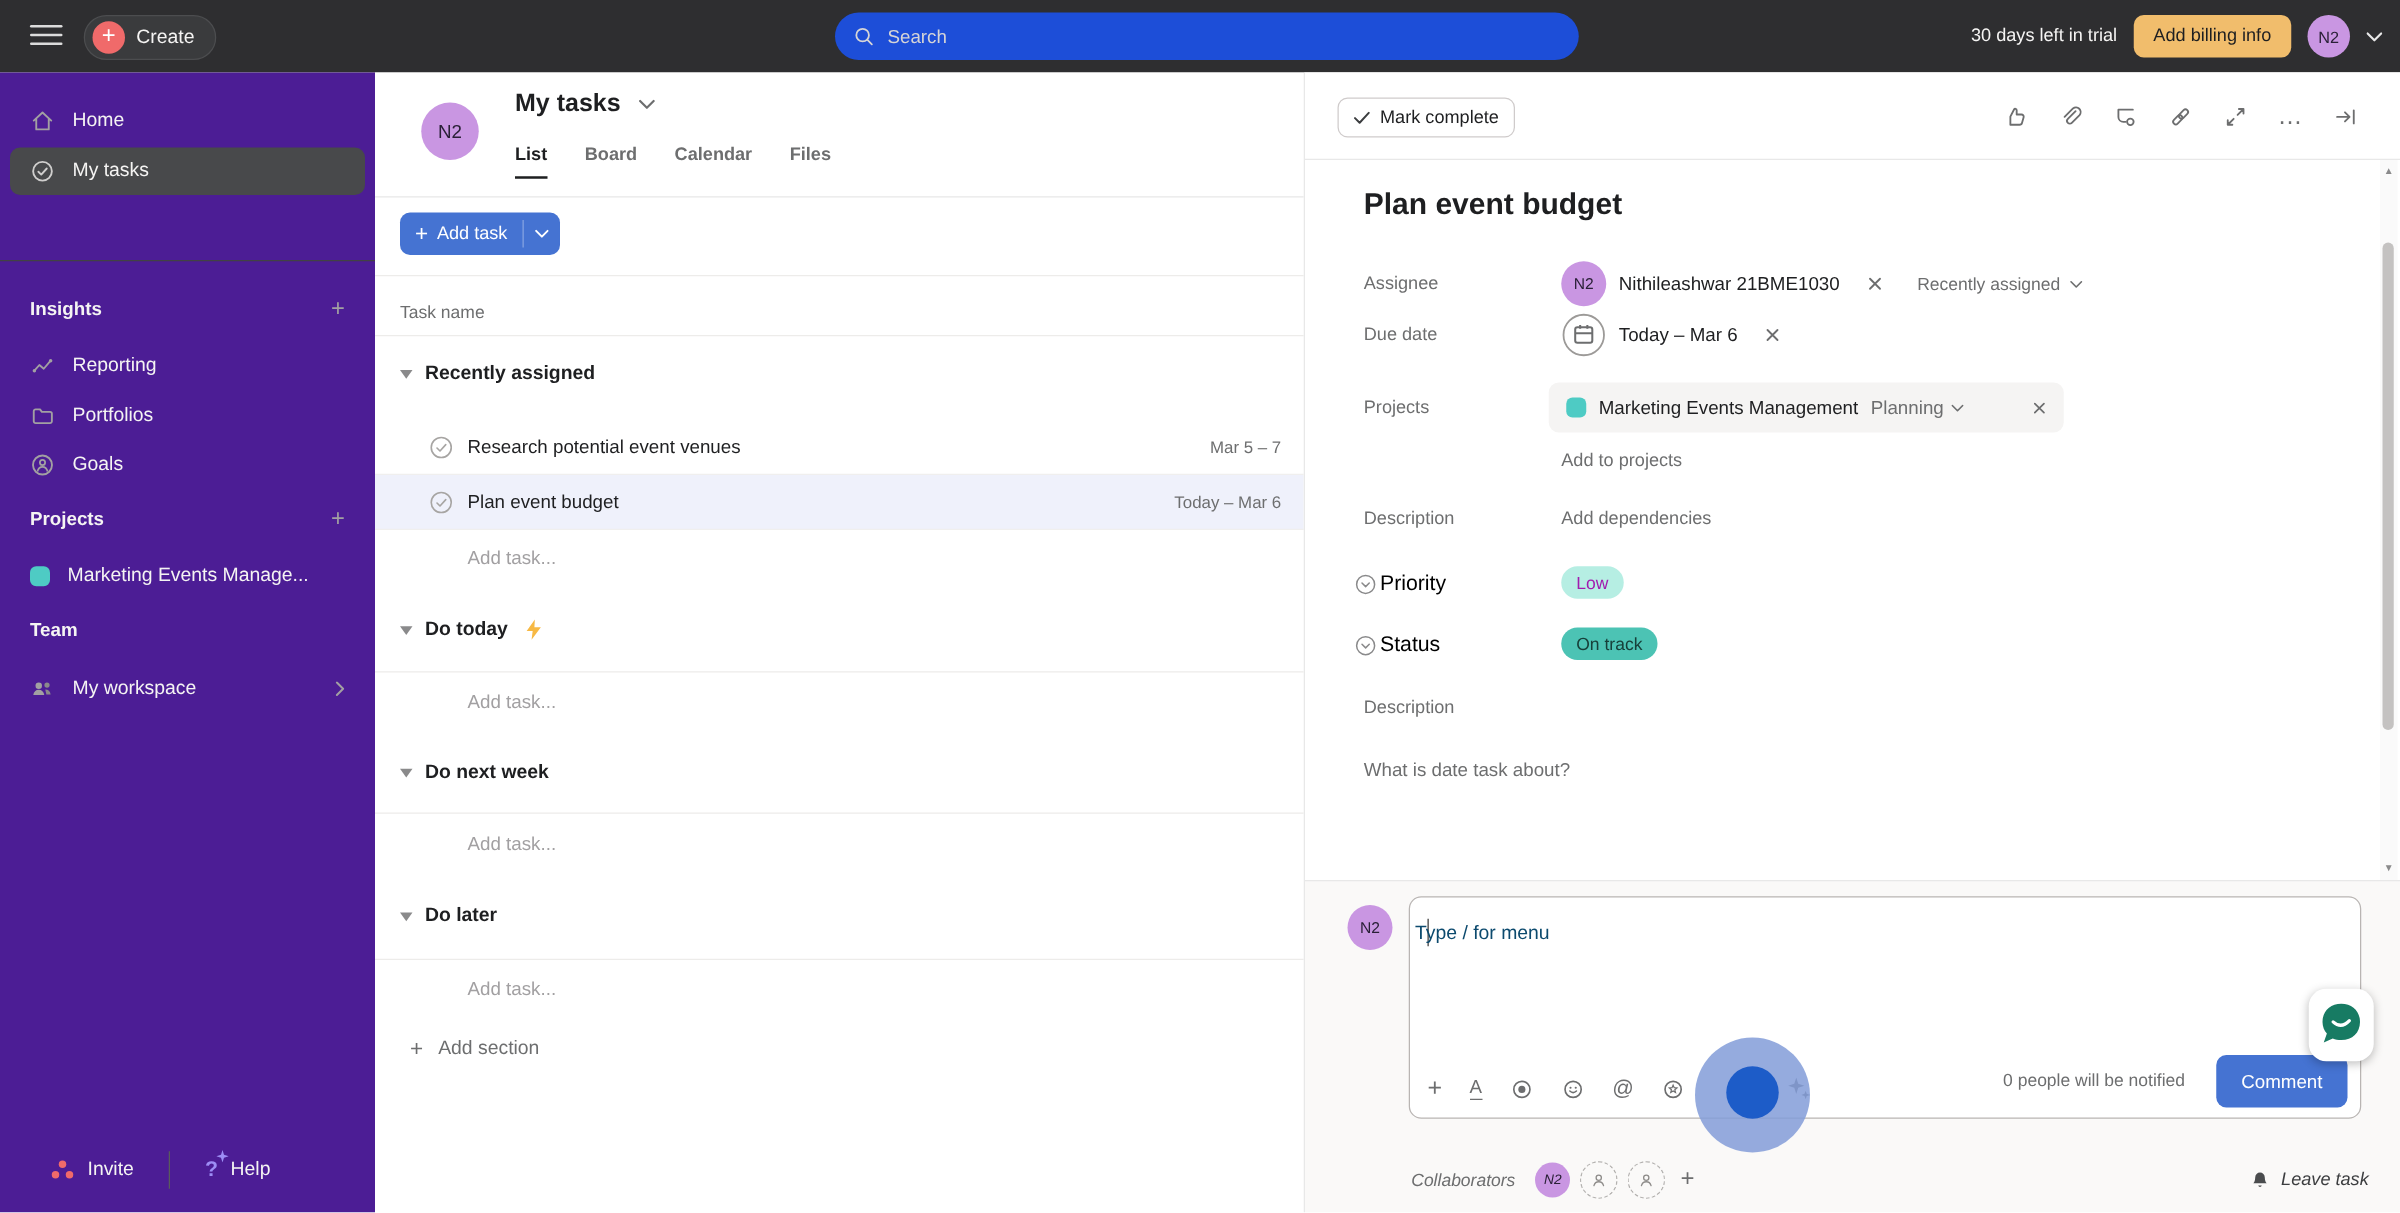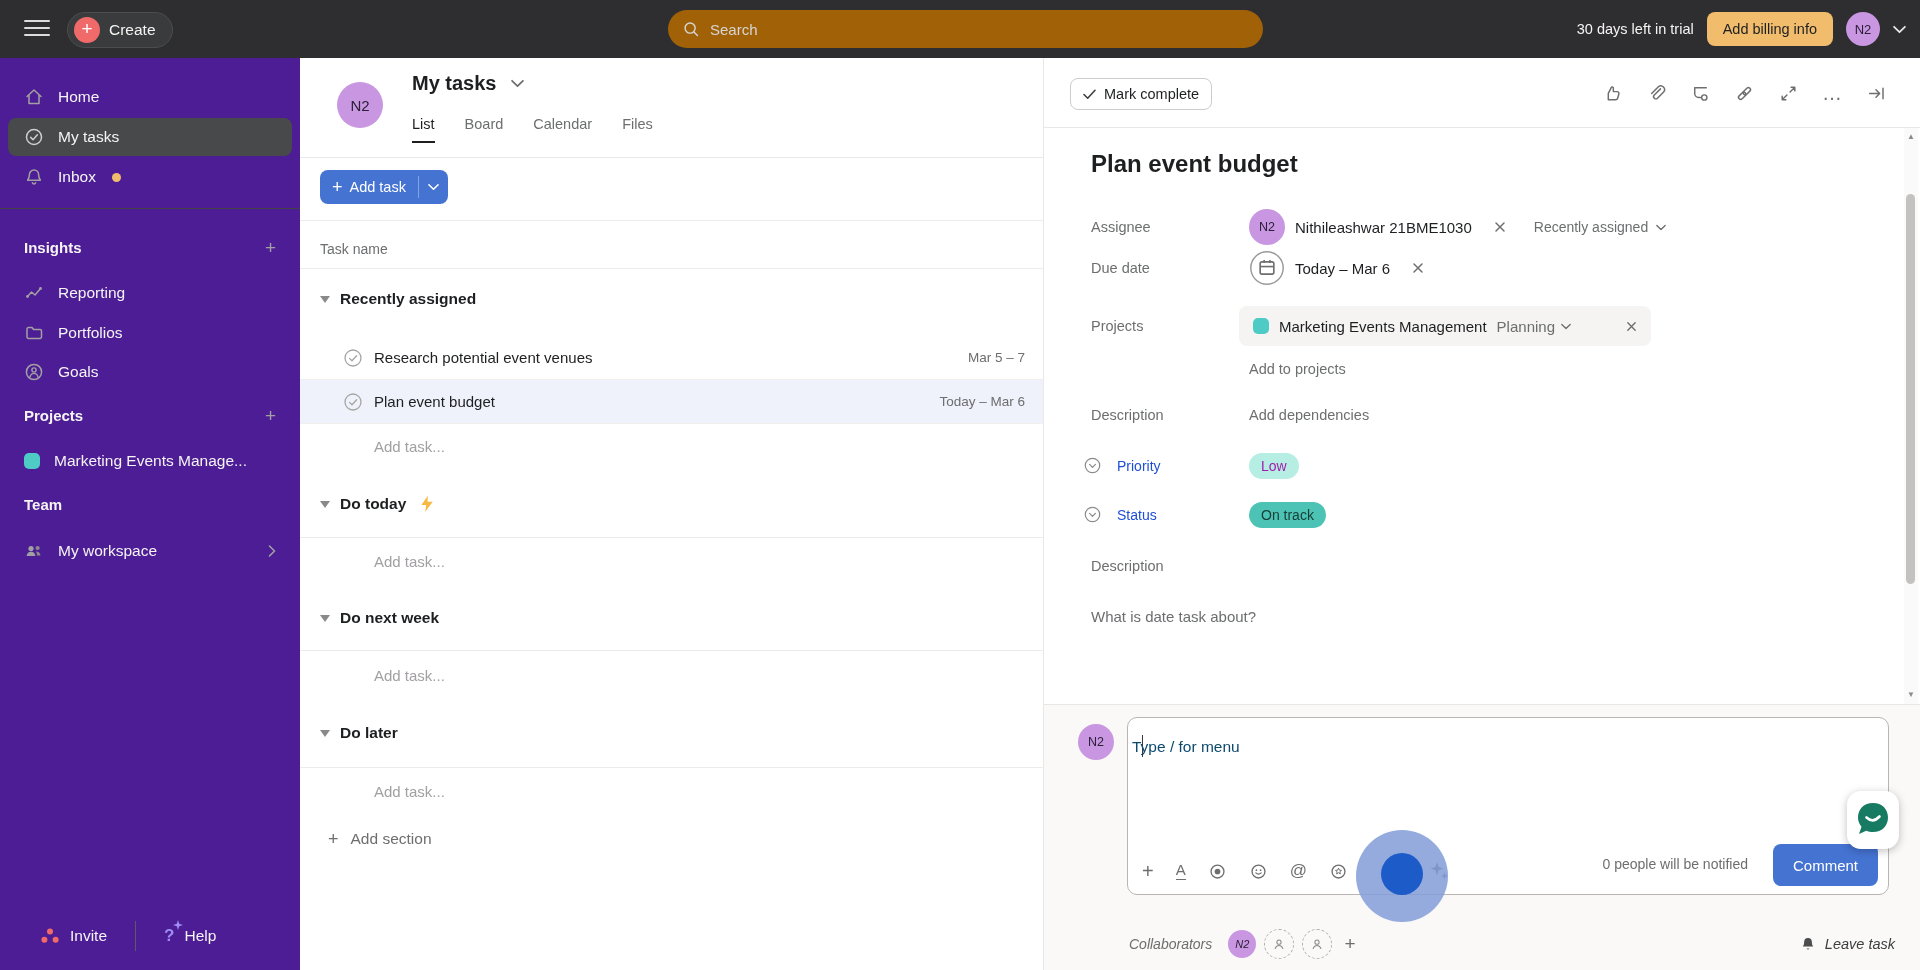--- a/index.html
+++ b/index.html
@@ -8,21 +8,21 @@
   .abs { position:absolute; }
   .flex { display:flex; align-items:center; }
 
   
   .topbar { position:absolute; left:0; top:0; width:1920px; height:58px; background:#2e2e30; }
   .hamburger { position:absolute; left:24px; top:20px; width:26px; height:18px; cursor:pointer; }
   .hamburger span { display:block; height:2px; background:#dcdcdc; margin-bottom:5px; border-radius:1px; }
   .create-btn { position:absolute; left:67px; top:12px; height:36px; border-radius:18px; background:#3a3b3d; border:1px solid #4c4d4f; display:flex; align-items:center; padding:0 16px 0 6px; gap:9px; cursor:pointer; }
   .create-plus { width:26px; height:26px; border-radius:50%; background:#f06a6a; color:#fff; font-size:19px; line-height:24px; text-align:center; font-weight:400; }
   .create-label { color:#f5f4f3; font-size:15.5px; }
-  .search-pill { position:absolute; left:668px; top:10px; width:595px; height:38px; border-radius:19px; background:#a16207; display:flex; align-items:center; padding:0 14px; gap:10px; cursor:text; }
+  .search-pill { position:absolute; left:668px; top:10px; width:595px; height:38px; border-radius:19px; background:#1d4ed8; display:flex; align-items:center; padding:0 14px; gap:10px; cursor:text; }
   .search-pill svg { flex:0 0 auto; }
   .search-text { color:#d6d5d6; font-size:15px; }
   .top-right { position:absolute; right:14px; top:0; height:58px; display:flex; align-items:center; gap:13px; }
   .trial-text { color:#f5f4f3; font-size:14.5px; }
   .billing-btn { height:34px; padding:0 16px; border-radius:8px; background:#f1bd6c; border:none; color:#1e1f21; font-size:14.5px; font-family:inherit; cursor:pointer; }
   .avatar { border-radius:50%; background:#c996e2; color:#2a2037; display:flex; align-items:center; justify-content:center; font-weight:500; }
   .av-top { width:34px; height:34px; font-size:13px; }
 
   
   .sidebar { position:absolute; left:0; top:58px; width:300px; height:912px; background:#4c1d95; }
@@ -37,21 +37,21 @@
   .side-footer { position:absolute; left:0; bottom:12px; width:300px; height:44px; display:flex; align-items:center; }
   .foot-item { display:flex; align-items:center; gap:10px; color:#f5f4f3; font-size:15.5px; cursor:pointer; }
   .foot-div { width:1px; height:30px; background:#5a5b5d; margin:0 28px; }
   .help-q { color:#9d8df5; font-weight:700; font-size:17px; position:relative; }
 
   
   .main { position:absolute; left:300px; top:58px; width:743px; height:912px; background:#fff; }
   .main-header { position:absolute; left:0; top:0; width:743px; height:100px; border-bottom:1px solid #e8e8e8; }
   .av-main { position:absolute; left:37px; top:24px; width:46px; height:46px; font-size:15px; }
   .main-title { position:absolute; left:112px; top:14px; font-size:20px; font-weight:600; display:flex; align-items:center; gap:14px; cursor:pointer; }
-  .tabs { position:absolute; left:112px; top:58px; display:flex; gap:30px; font-size:14.5px; color:#6d6e6f; }
+  .tabs { position:absolute; left:112px; top:58px; display:flex; gap:30px; font-size:14.5px; color:#6d6e6f;font-weight:bold; }
   .tab { cursor:pointer; padding-bottom:9px; }
   .tab.active { color:#1e1f21; border-bottom:2.5px solid #1e1f21; }
   .addtask-btn { position:absolute; left:20px; top:112px; height:34px; border-radius:8px; background:#4573d2; color:#fff; display:flex; align-items:stretch; cursor:pointer; overflow:hidden; }
   .addtask-main { display:flex; align-items:center; gap:7px; padding:0 12px; font-size:14.5px; }
   .addtask-sep { width:1px; background:rgba(255,255,255,.35); margin:6px 0; }
   .addtask-chev { display:flex; align-items:center; padding:0 9px; }
   .hline { position:absolute; left:0; width:743px; height:1px; background:#edecea; }
   .col-header { position:absolute; left:20px; top:172px; height:38px; display:flex; align-items:center; color:#6d6e6f; font-size:14px; }
   .sec-header { position:absolute; left:20px; display:flex; align-items:center; gap:10px; font-size:15.5px; font-weight:600; color:#1e1f21; cursor:pointer; }
   .tri { width:0; height:0; border-left:5.5px solid transparent; border-right:5.5px solid transparent; border-top:7px solid #8a8a8b; }
@@ -65,21 +65,21 @@
 
   
   .panel { position:absolute; left:1043px; top:58px; width:877px; height:912px; background:#fff; border-left:1px solid #e8e8e8; }
   .panel-header { position:absolute; left:0; top:0; width:877px; height:70px; border-bottom:1px solid #e8e8e8; background:#fff; }
   .markcomplete { position:absolute; left:26px; top:20px; height:32px; border:1px solid #cfcbcb; border-radius:8px; background:#fff; display:flex; align-items:center; gap:8px; padding:0 12px; font-size:14.5px; color:#1e1f21; cursor:pointer; }
   .ph-icons { position:absolute; right:34px; top:0; height:70px; display:flex; align-items:center; gap:23px; color:#6d6e6f; }
   .ph-icons .ico { cursor:pointer; display:flex; }
   .dots3 { font-size:20px; letter-spacing:1px; color:#6d6e6f; line-height:0.4; cursor:pointer; }
   .task-title { position:absolute; left:47px; top:92px; font-size:24px; font-weight:600; }
   .f-label { position:absolute; left:47px; color:#6d6e6f; font-size:14.5px; }
-  .f-label-ic { position:absolute; left:40px; display:flex; align-items:center; gap:16px; color:#1d4ed8; font-size:14px; }
+  .f-label-ic { position:absolute; left:40px; display:flex; align-items:center; gap:3px; color:#000000; font-size:17px; }
   .av-sm { width:36px; height:36px; font-size:12.5px; }
   .x-btn { cursor:pointer; display:flex; color:#6d6e6f; }
   .meta-dd { display:flex; align-items:center; gap:8px; color:#6d6e6f; font-size:14px; cursor:pointer; }
   .proj-pill { position:absolute; left:195px; top:248px; height:40px; width:412px; background:#f5f4f3; border-radius:8px; display:flex; align-items:center; gap:10px; padding:0 14px; cursor:pointer; }
   .proj-name { font-size:15px; color:#1e1f21; }
   .proj-sec { color:#6d6e6f; font-size:15px; display:flex; align-items:center; gap:6px; }
   .link-gray { color:#6d6e6f; font-size:14.5px; cursor:pointer; }
   .badge { position:absolute; left:205px; height:26px; border-radius:13px; display:flex; align-items:center; padding:0 12px; font-size:14px; cursor:pointer; }
   .badge-low { background:#b6eee3; color:#a21caf; }
   .badge-track { background:#4cc3b4; color:#17403a; }
@@ -150,28 +150,20 @@
         <path d="M3 9.5 L10 3 L17 9.5 M5 8 V16.5 H15 V8" fill="none" stroke="#a2a0a2" stroke-width="1.5" stroke-linecap="round" stroke-linejoin="round"></path>
       </svg>
     <span>Home</span>
   </div>
   <div class="side-item active" style="top:60px">
     <svg width="20" height="20" viewBox="0 0 20 20">
         <circle cx="10" cy="10" r="7.5" fill="none" stroke="#cfcecd" stroke-width="1.5"></circle>
         <path d="M6.7 10.4 L9 12.7 L13.4 7.8" fill="none" stroke="#cfcecd" stroke-width="1.5" stroke-linecap="round" stroke-linejoin="round"></path>
       </svg>
     <span>My tasks</span>
-  </div>
-  <div class="side-item" style="top:100px">
-    <svg width="20" height="20" viewBox="0 0 20 20">
-        <path d="M10 3 a4.6 4.6 0 0 1 4.6 4.6 c0 3.1 1 4.6 1.8 5.6 H3.6 c.8-1 1.8-2.5 1.8-5.6 A4.6 4.6 0 0 1 10 3 Z" fill="none" stroke="#a2a0a2" stroke-width="1.5" stroke-linejoin="round"></path>
-        <path d="M8.4 15.8 a1.7 1.7 0 0 0 3.2 0" fill="none" stroke="#a2a0a2" stroke-width="1.5" stroke-linecap="round"></path>
-      </svg>
-    <span>Inbox</span>
-    <span class="dot-badge"></span>
   </div>
   <div class="side-divider" style="top:150px"></div>
 
   <div class="side-head" style="top:180px">
     <span>Insights</span>
     <span class="side-plus">+</span>
   </div>
   <div class="side-item" style="top:216px">
     <svg width="20" height="20" viewBox="0 0 20 20">
         <path d="M3.5 13.5 L7.5 9 L11 12 L16.5 5.5" fill="none" stroke="#a2a0a2" stroke-width="1.5" stroke-linecap="round" stroke-linejoin="round"></path>

